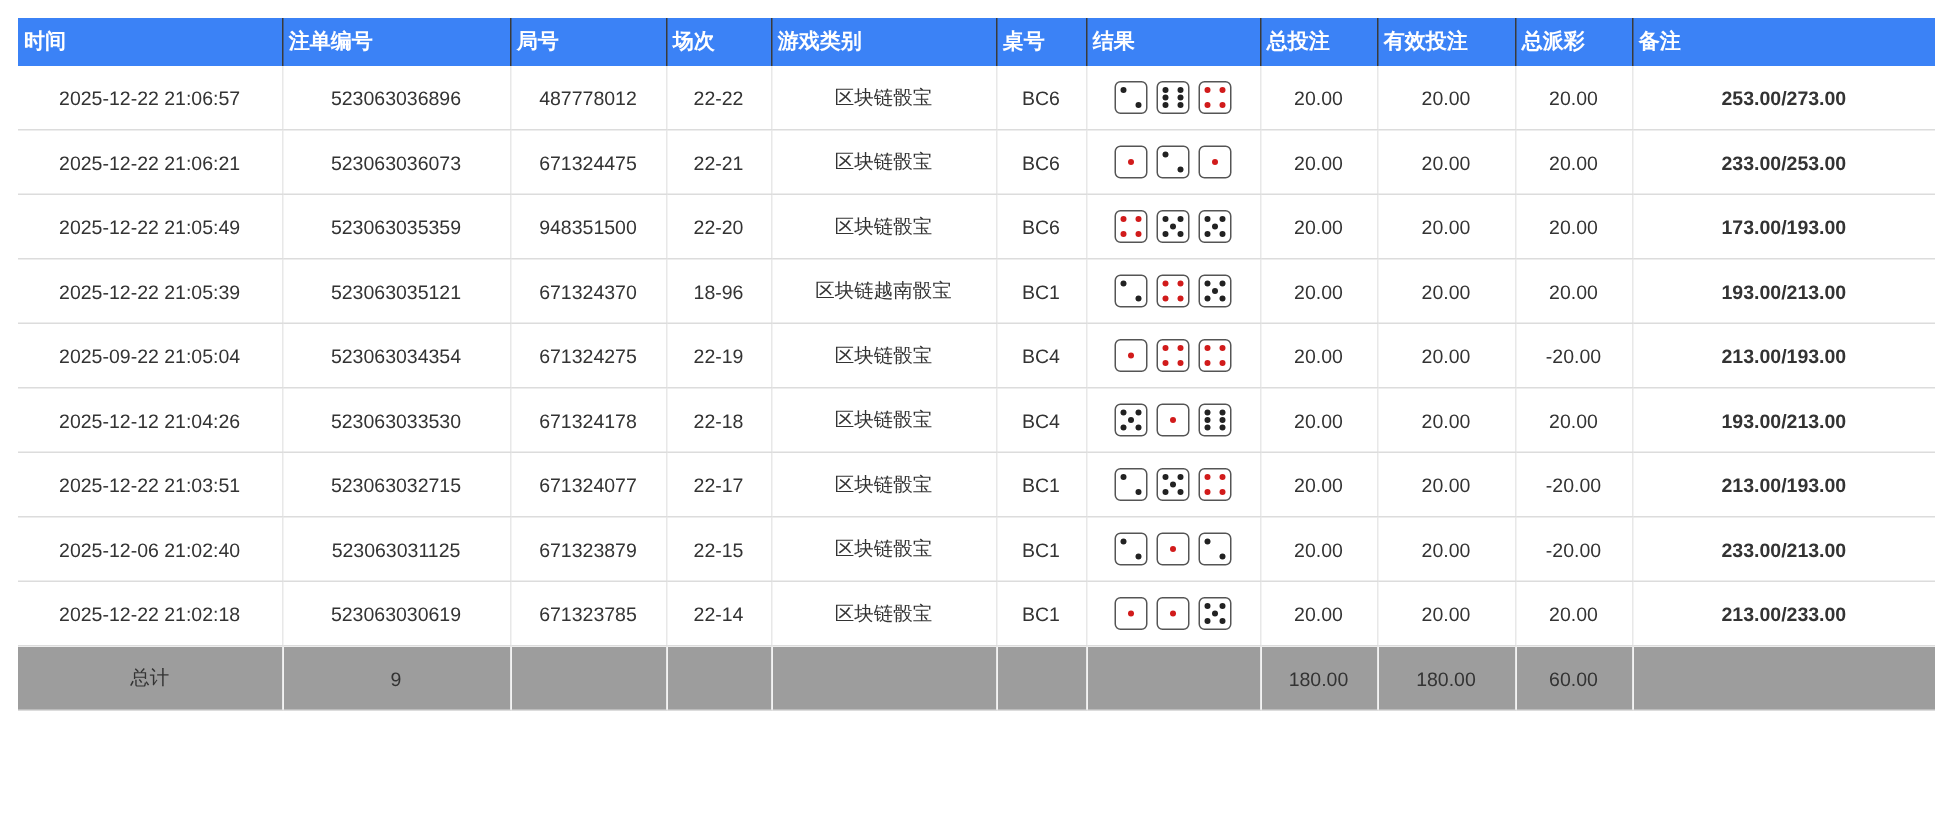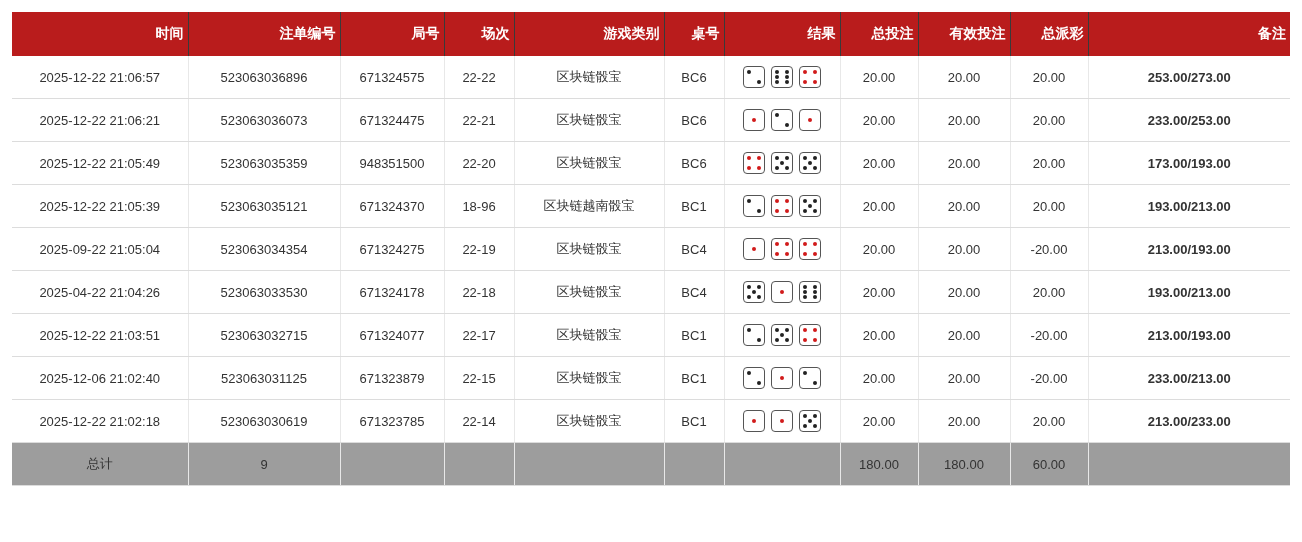--- a/index.html
+++ b/index.html
@@ -19,27 +19,27 @@
     padding: 12px 12px 0 12px;
     box-sizing: border-box;
     width: 1302px;
   }
   table.bet-table {
     border-collapse: collapse;
     table-layout: fixed;
     width: 1278px;
   }
   table.bet-table thead th {
-    background: #b91c1c;
+    background: #3b82f6;
     color: #ffffff;
     font-size: 14px;
     font-weight: bold;
-    height: 44px;
+    height: 32px;
     border-right: 1px solid #3a3a3a;
-    text-align: right;
+    text-align: left;
     padding: 0 4px;
     white-space: nowrap;
   }
   table.bet-table thead th:last-child {
     border-right: none;
   }
   table.bet-table tbody td {
     height: 42px;
     border-bottom: 1px solid #dcdcdc;
     border-right: 1px solid #e8e8e8;
@@ -139,21 +139,21 @@
         <th>总投注</th>
         <th>有效投注</th>
         <th>总派彩</th>
         <th>备注</th>
       </tr>
     </thead>
     <tbody id="tbody">
         <tr>
           <td>2025-12-22 21:06:57</td>
           <td>523063036896</td>
-          <td>671324575</td>
+          <td>487778012</td>
           <td>22-22</td>
           <td>区块链骰宝</td>
           <td>BC6</td>
           <td>
             <div class="dice-cell">
               <span class="die">
                 <span class="pip"></span>
                 <span class="pip empty"></span>
                 <span class="pip empty"></span>
                 <span class="pip empty"></span>
@@ -382,21 +382,21 @@
                 <span class="pip red"></span>
               </span>
             </div>
           </td>
           <td class="val-blue">20.00</td>
           <td>20.00</td>
           <td class="val-red">-20.00</td>
           <td>213.00/193.00</td>
         </tr>
         <tr>
-          <td>2025-04-22 21:04:26</td>
+          <td>2025-12-12 21:04:26</td>
           <td>523063033530</td>
           <td>671324178</td>
           <td>22-18</td>
           <td>区块链骰宝</td>
           <td>BC4</td>
           <td>
             <div class="dice-cell">
               <span class="die">
                 <span class="pip"></span>
                 <span class="pip empty"></span>

